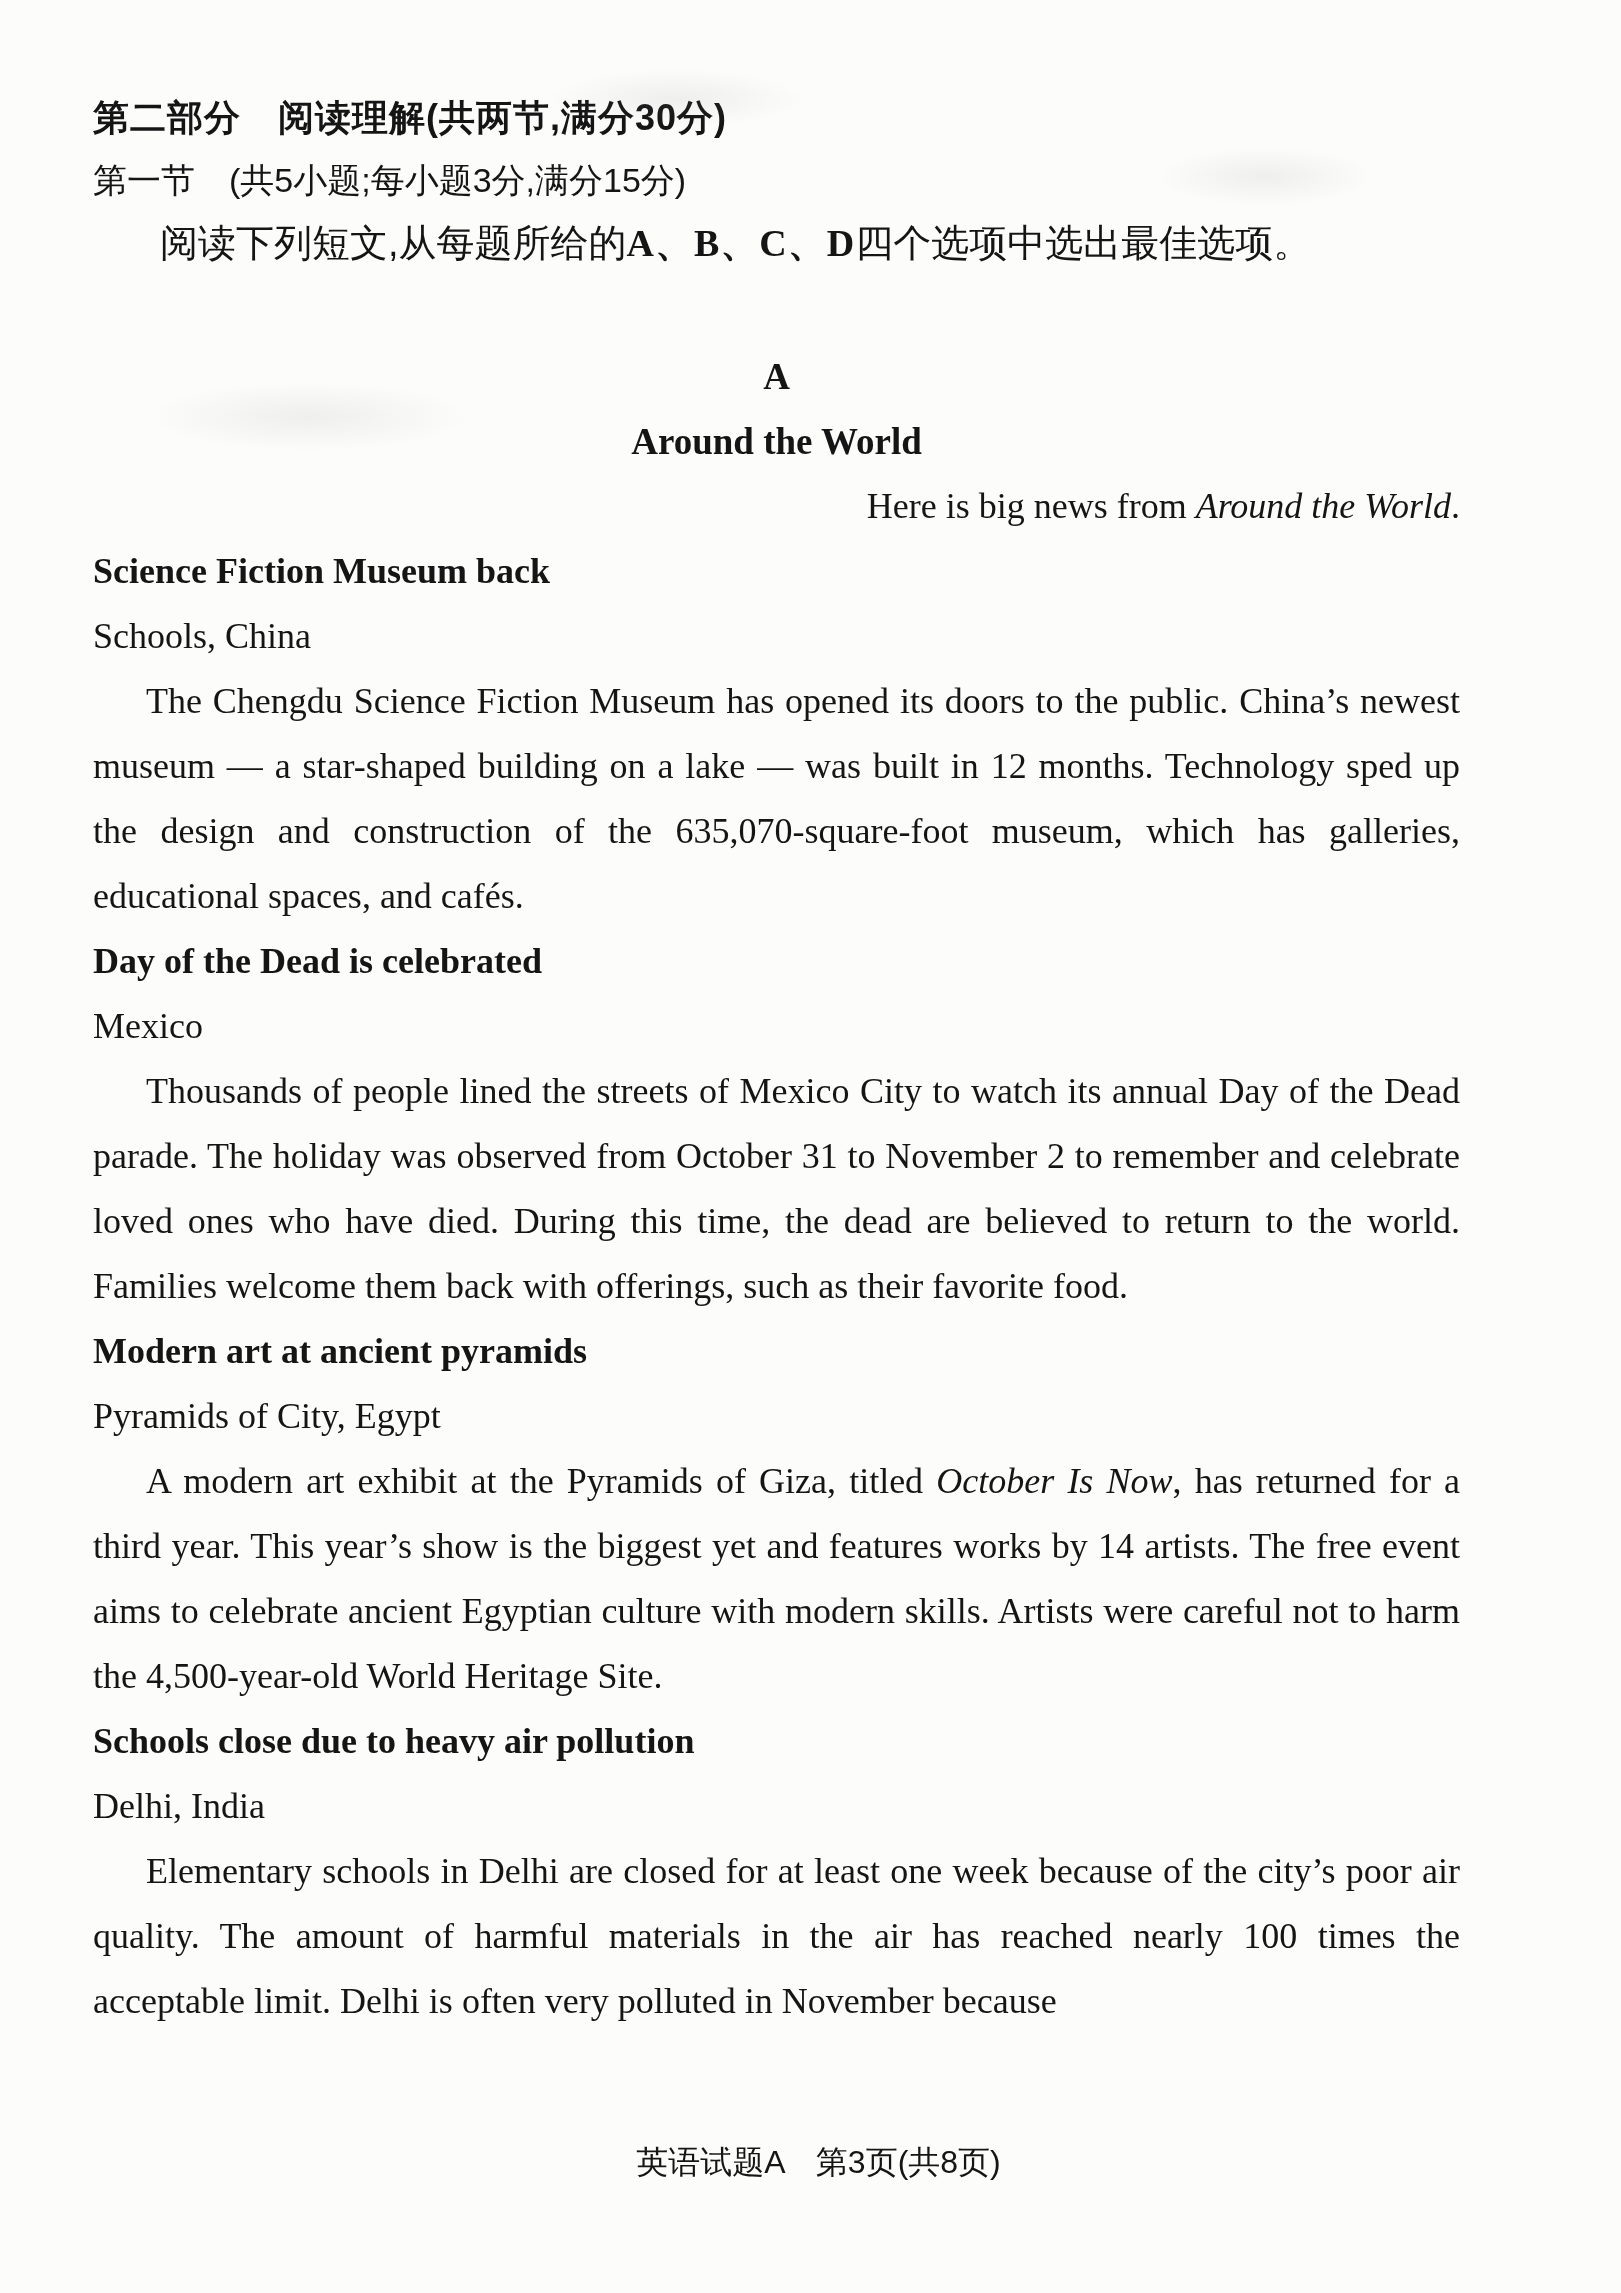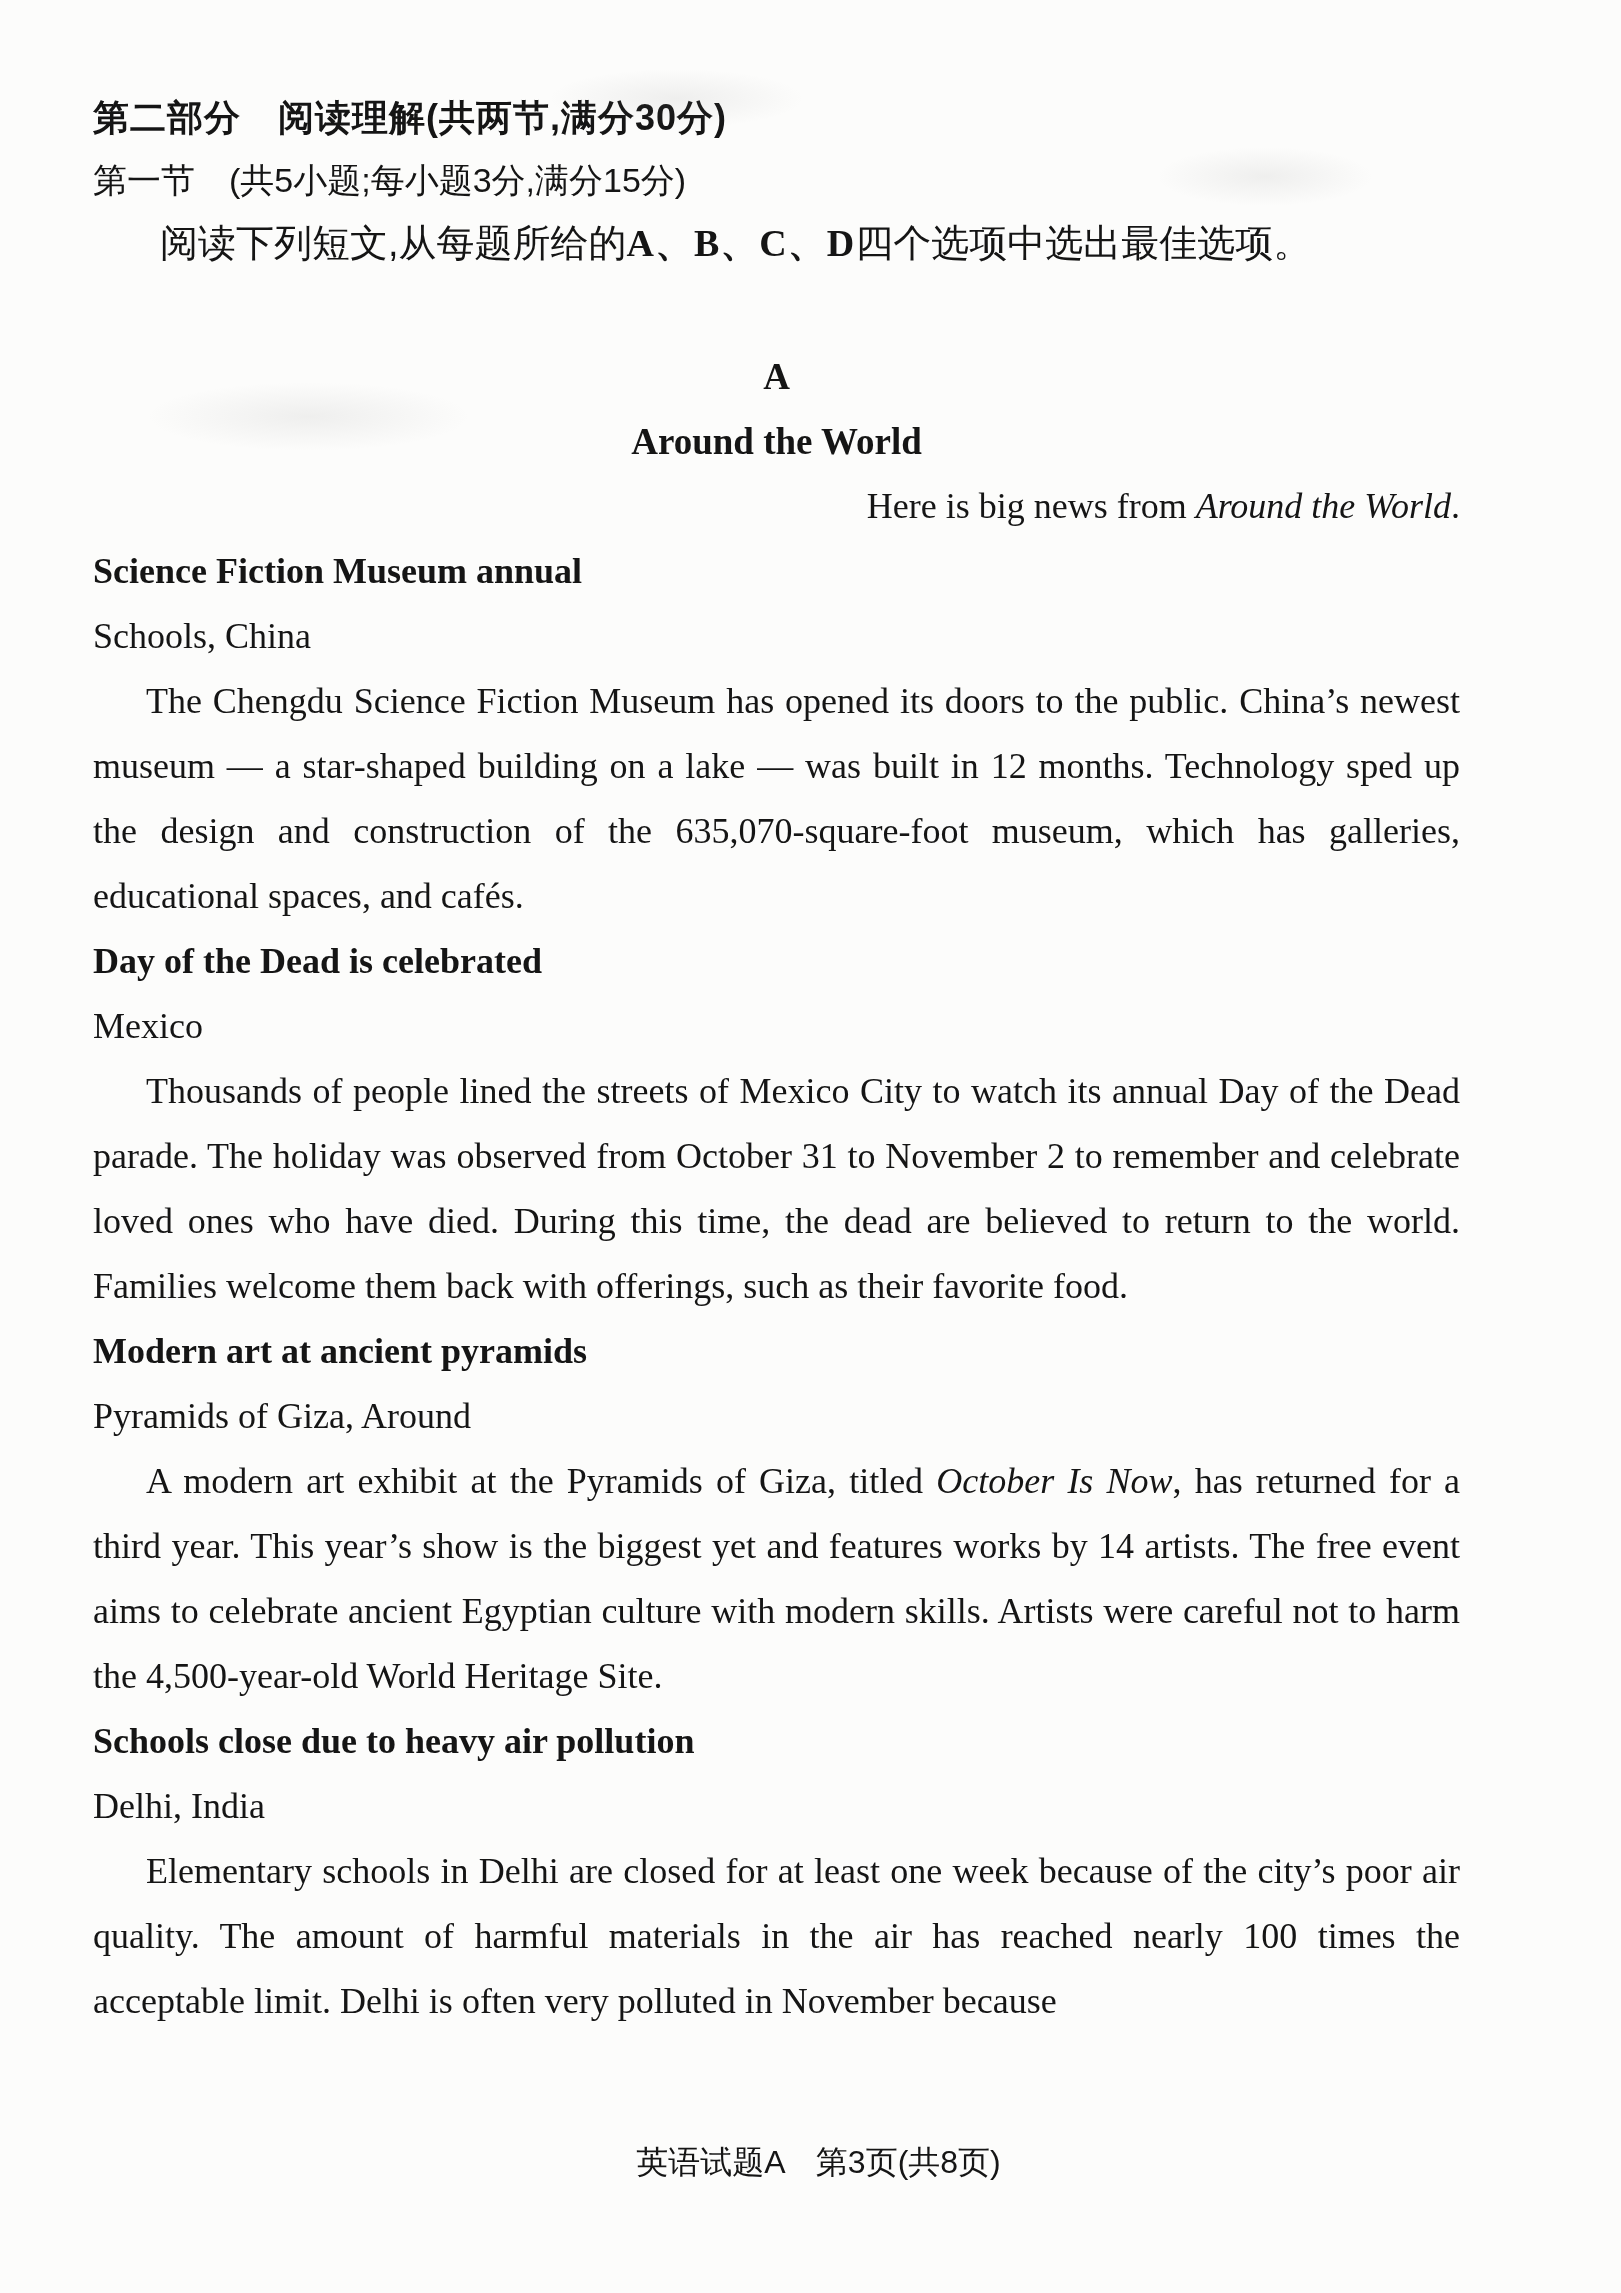--- a/index.html
+++ b/index.html
@@ -117,34 +117,34 @@
     <div class="section-title">第一节　(共5小题;每小题3分,满分15分)</div>
     <div class="instructions"><span>阅读下列短文,从每题所给的</span><b>A、B、C、D</b><span>四个选项中选出最佳选项。</span></div>
   </header>
 
   <main class="passage">
     <div class="passage-label">A</div>
     <div class="passage-title">Around the World</div>
     <p class="intro"><span>Here is big news from </span><i>Around the World</i><span>.</span></p>
 
     <section>
-      <h2 class="news-heading">Science Fiction Museum annual</h2>
+      <h2 class="news-heading">Science Fiction Museum back</h2>
       <div class="location">Schools, China</div>
       <p class="body-par"><span>The Chengdu Science Fiction Museum has opened its doors to the public. China’s newest museum — a star-shaped building on a lake — was built in 12 months. Technology sped up the design and construction of the 635,070-square-foot museum, which has galleries, educational spaces, and cafés.</span><i></i><span></span></p>
     </section>
 
     <section>
       <h2 class="news-heading">Day of the Dead is celebrated</h2>
       <div class="location">Mexico</div>
       <p class="body-par"><span>Thousands of people lined the streets of Mexico City to watch its annual Day of the Dead parade. The holiday was observed from October 31 to November 2 to remember and celebrate loved ones who have died. During this time, the dead are believed to return to the world. Families welcome them back with offerings, such as their favorite food.</span><i></i><span></span></p>
     </section>
 
     <section>
       <h2 class="news-heading">Modern art at ancient pyramids</h2>
-      <div class="location">Pyramids of Giza, Around</div>
+      <div class="location">Pyramids of City, Egypt</div>
       <p class="body-par"><span>A modern art exhibit at the Pyramids of Giza, titled </span><i>October Is Now</i><span>, has returned for a third year. This year’s show is the biggest yet and features works by 14 artists. The free event aims to celebrate ancient Egyptian culture with modern skills. Artists were careful not to harm the 4,500-year-old World Heritage Site.</span></p>
     </section>
 
     <section>
       <h2 class="news-heading">Schools close due to heavy air pollution</h2>
       <div class="location">Delhi, India</div>
       <p class="body-par"><span>Elementary schools in Delhi are closed for at least one week because of the city’s poor air quality. The amount of harmful materials in the air has reached nearly 100 times the acceptable limit. Delhi is often very polluted in November because</span><i></i><span></span></p>
     </section>
   </main>
 

